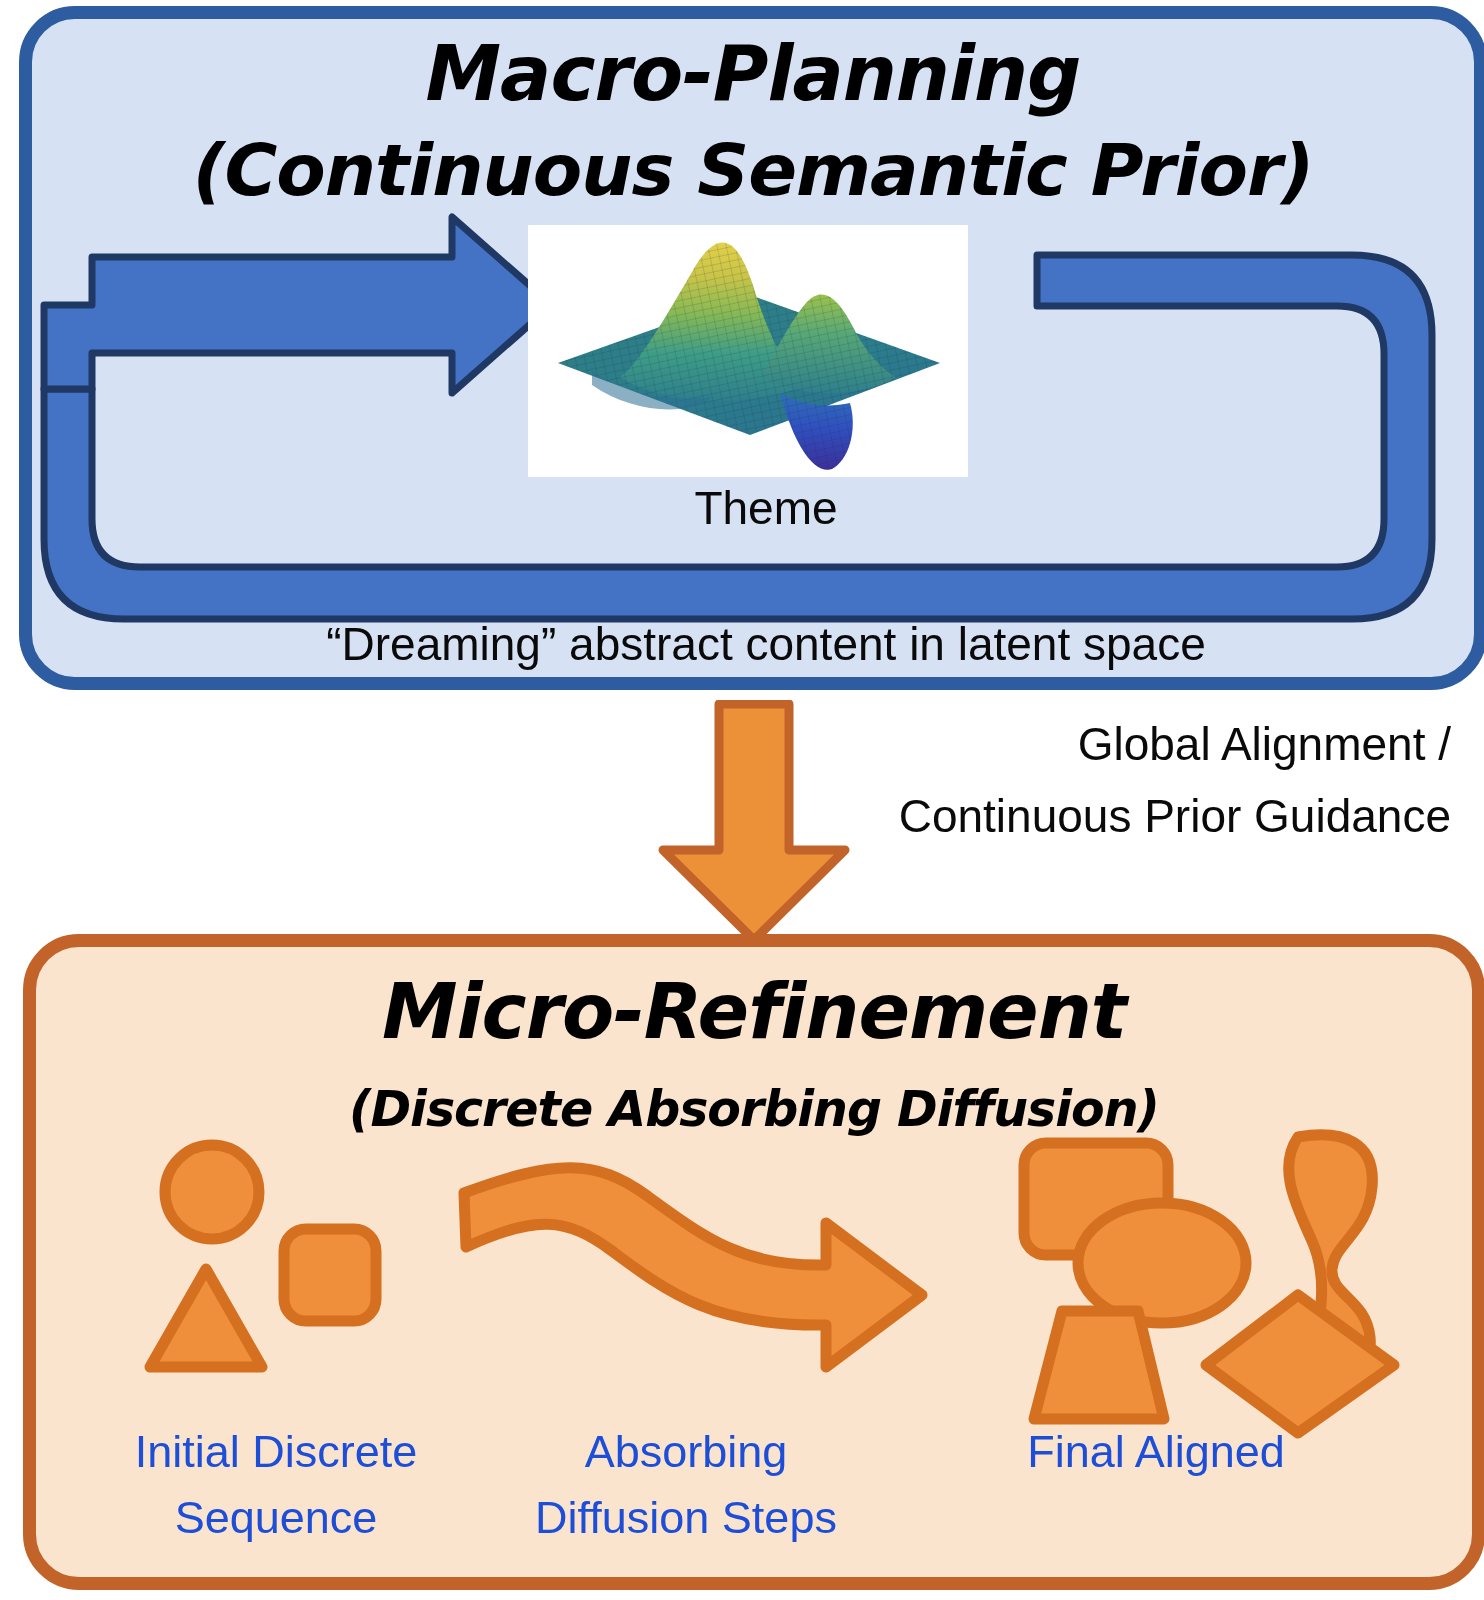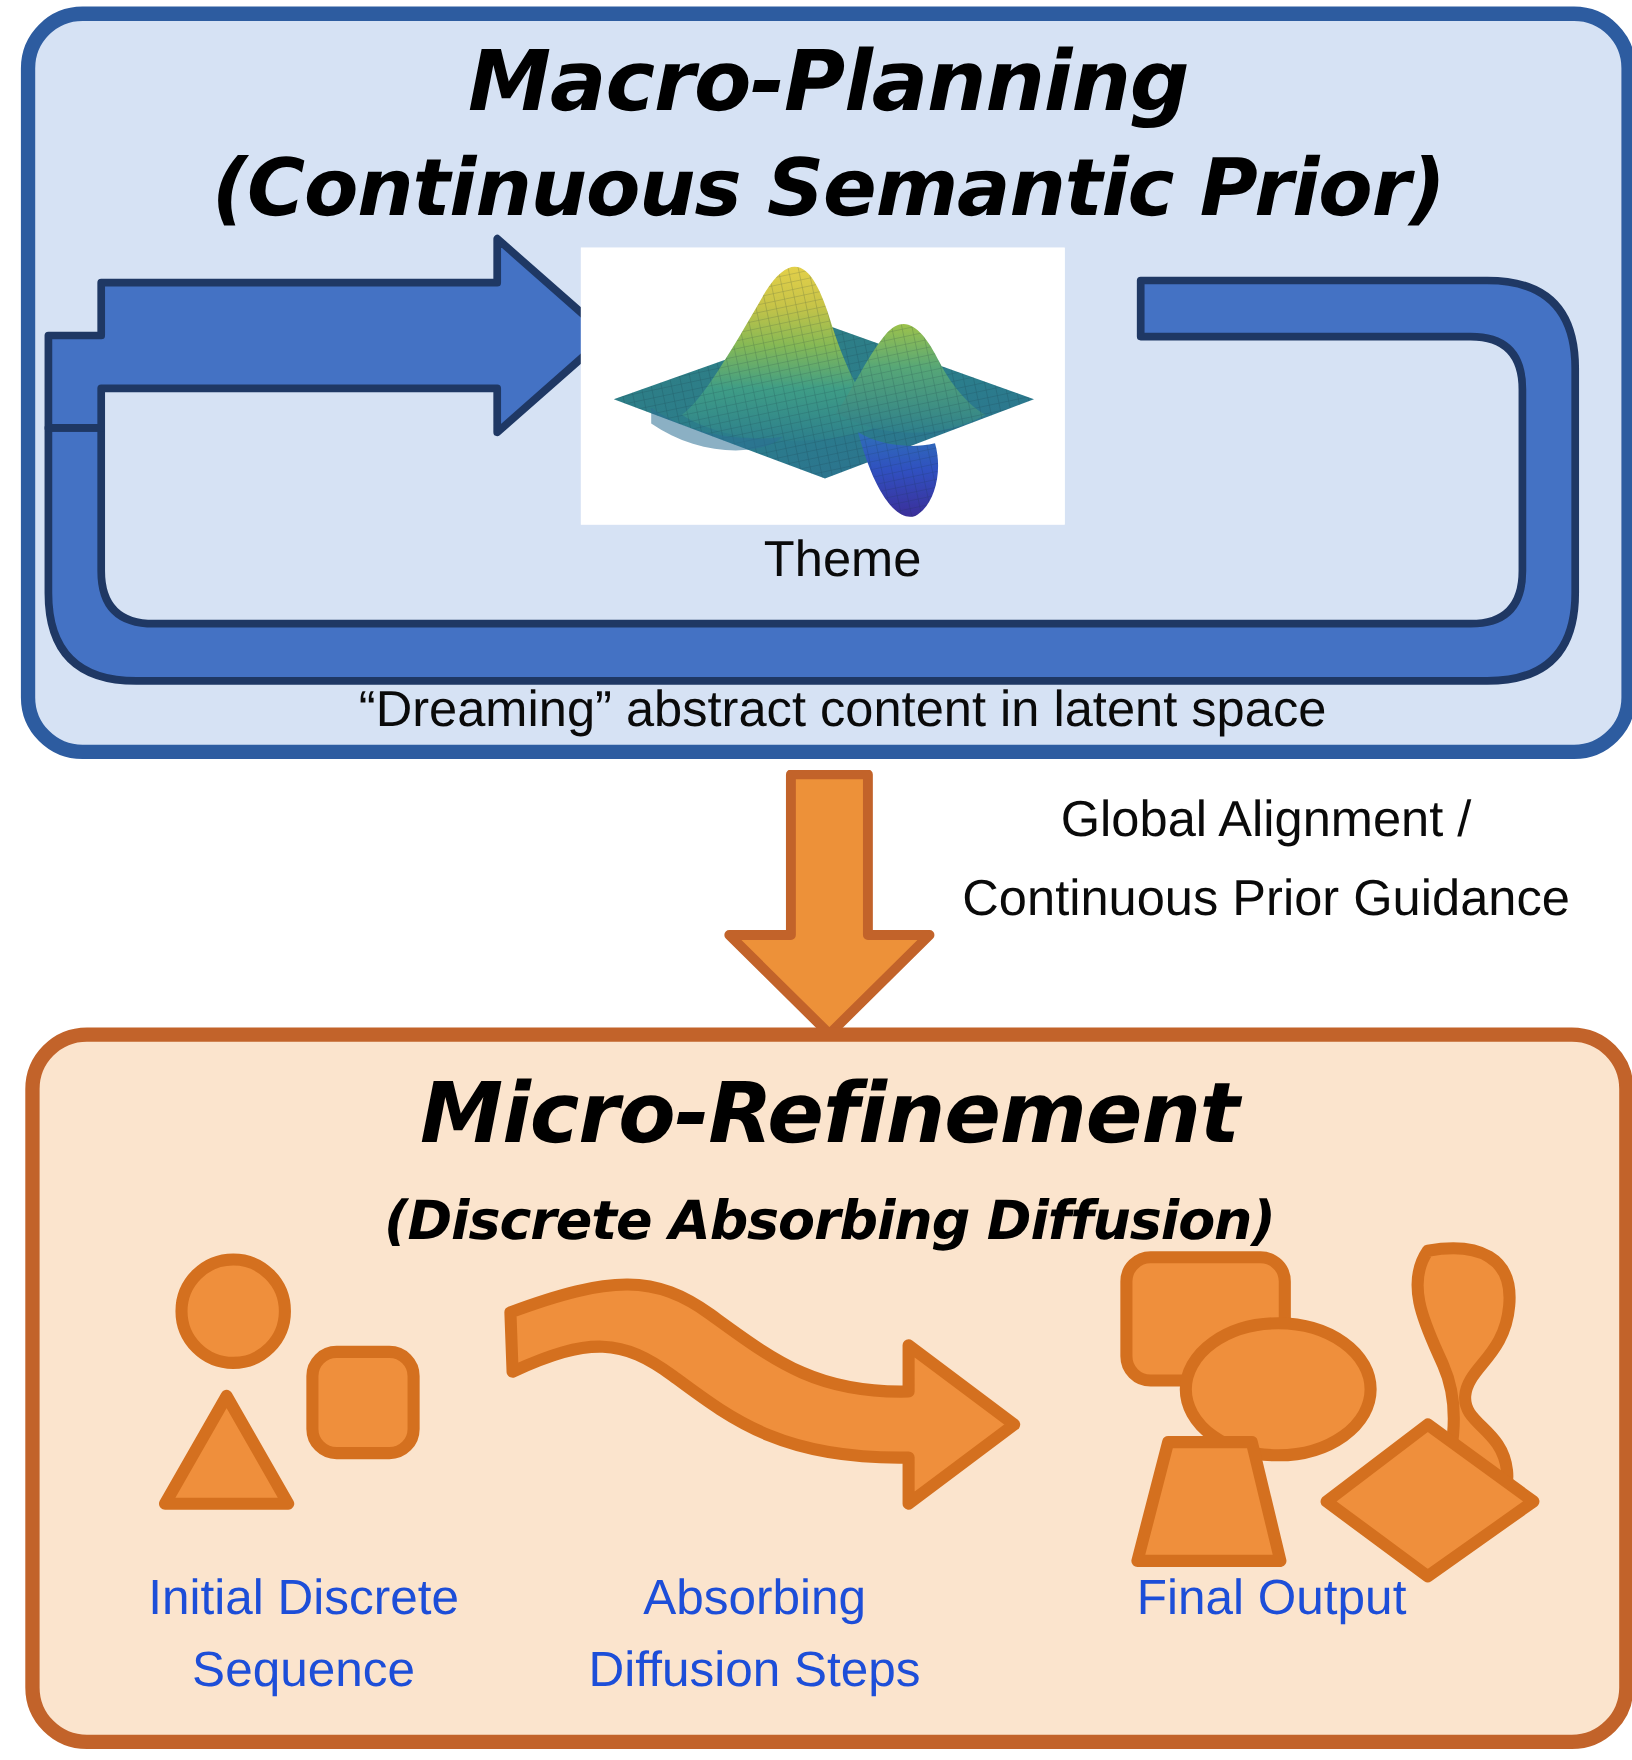--- a/index.html
+++ b/index.html
@@ -101,21 +101,21 @@
     width: 1468px;
     text-align: center;
     font-size: 46px;
   }
 
   #bridge-label {
     position: absolute;
     left: 840px;
     top: 708px;
     width: 600px;
-    text-align: center;
+    text-align: right;
     font-family: "Liberation Sans Narrow", "Liberation Sans", "DejaVu Sans", sans-serif;
     font-size: 46px;
     line-height: 72px;
     color: #0a0a0a;
   }
 
   .step-caption {
     position: absolute;
     text-align: center;
     font-family: "Liberation Sans Narrow", "Liberation Sans", "DejaVu Sans", sans-serif;
@@ -308,17 +308,17 @@
       <div>Initial Discrete</div>
       <div>Sequence</div>
     </div>
 
     <div class="step-caption" id="caption-steps">
       <div>Absorbing</div>
       <div>Diffusion Steps</div>
     </div>
 
     <div class="step-caption" id="caption-final">
-      <div>Final Output</div>
+      <div>Final Aligned</div>
     </div>
   </div>
 
 </div>
 
 </body></html>

